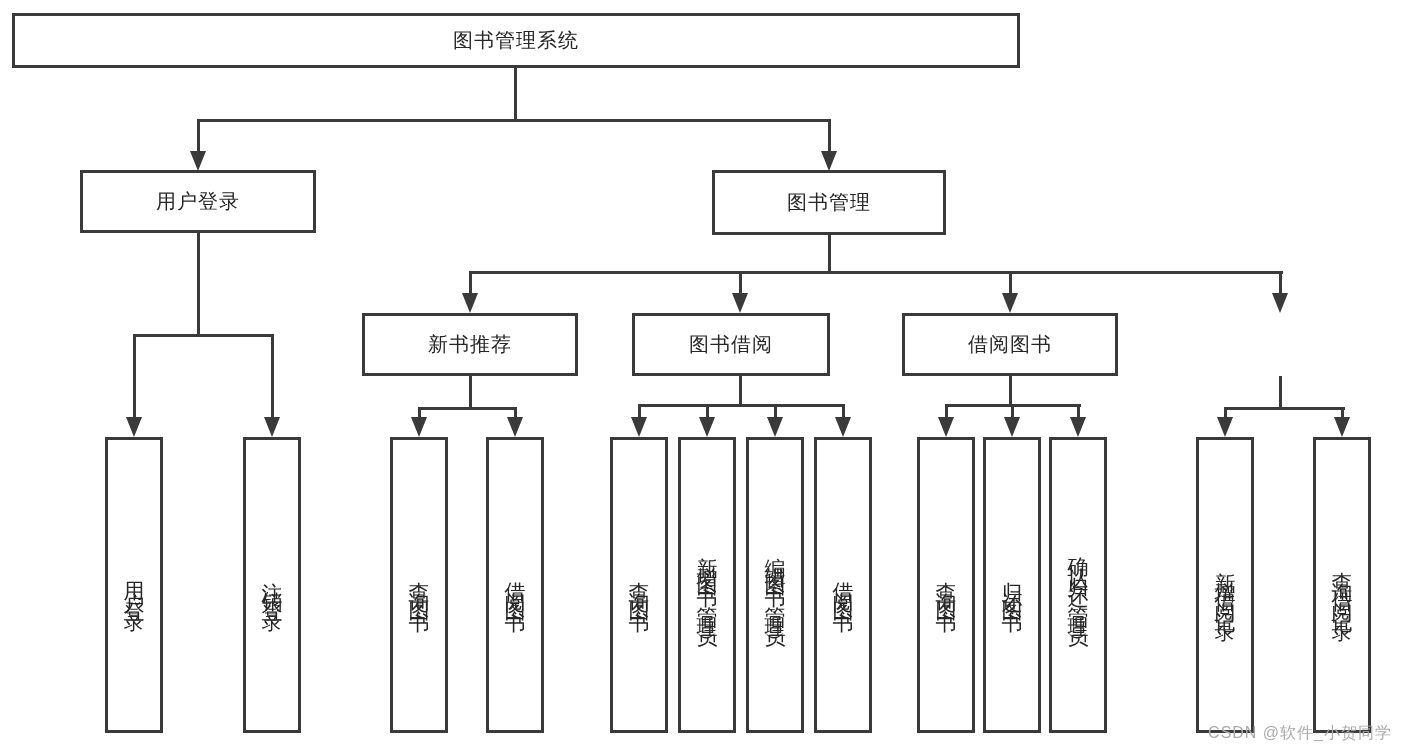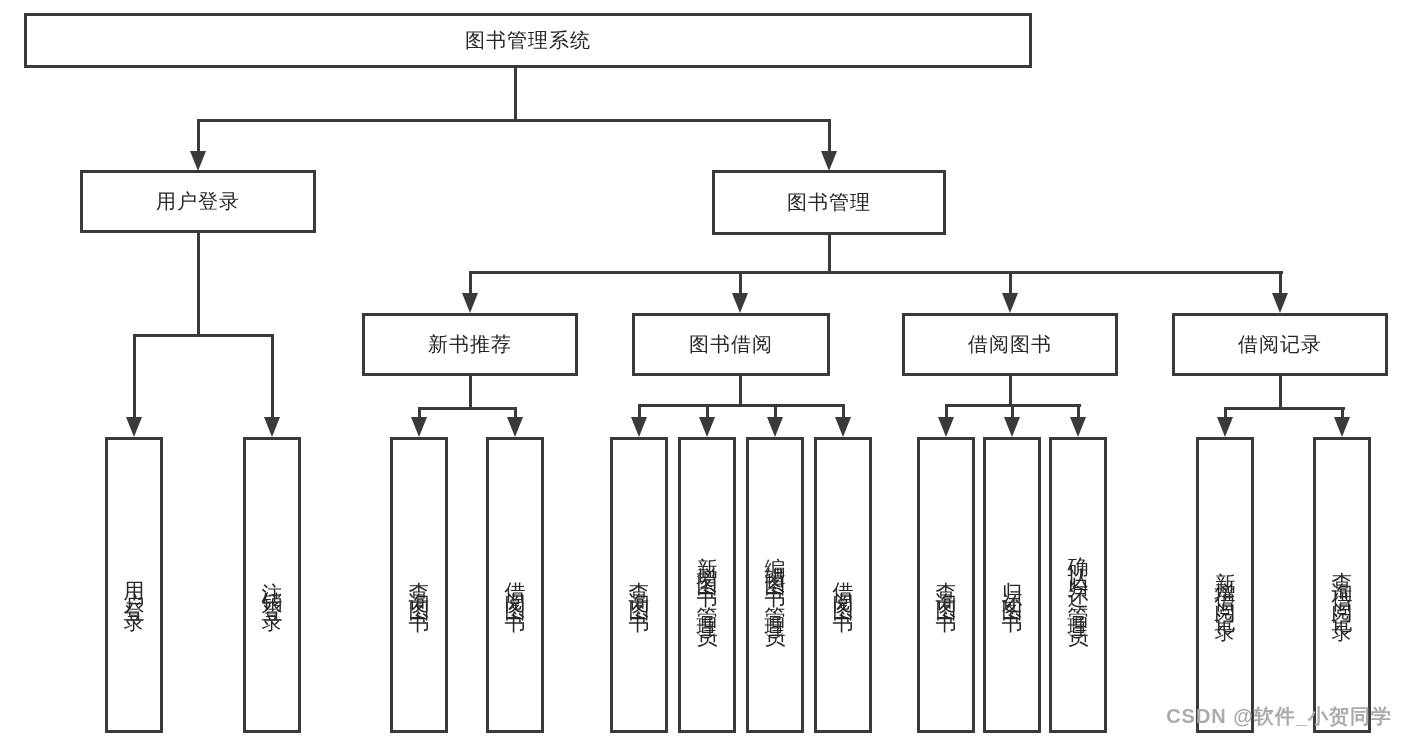--- a/index.html
+++ b/index.html
@@ -53,34 +53,33 @@
     position: absolute;
     width: 0;
     height: 0;
     border-left: 8px solid transparent;
     border-right: 8px solid transparent;
     border-top: 20px solid var(--line-color);
   }
   .watermark {
     position: absolute;
     right: 13px;
-    bottom: 17px;
-    font-size: 20px;
+    bottom: 3px;
+    font-size: 16px;
     color: var(--watermark-color);
     letter-spacing: 1px;
     white-space: nowrap;
-    font-weight: bold;
   }
 </style>
 </head>
 <body>
 
 <div class="canvas">
 
-  <div class="node" style="left:12px; top:13px; width:1008px; height:55px;margin-left:12px;">图书管理系统</div>
+  <div class="node" style="left:12px; top:13px; width:1008px; height:55px;">图书管理系统</div>
 
   <div class="cline" style="left:514px; top:68px; width:3px; height:53px;"></div>
   <div class="cline" style="left:197px; top:119px; width:634px; height:3px;"></div>
   <div class="cline" style="left:197px; top:119px; width:3px; height:33px;"></div>
   <div class="arrow" style="left:190px; top:151px;"></div>
   <div class="cline" style="left:828px; top:119px; width:3px; height:33px;"></div>
   <div class="arrow" style="left:821px; top:151px;"></div>
 
   <div class="node" style="left:80px; top:170px; width:236px; height:63px;">用户登录</div>
   <div class="node" style="left:712px; top:170px; width:234px; height:65px;">图书管理</div>
@@ -99,21 +98,20 @@
   <div class="cline" style="left:739px; top:271px; width:3px; height:24px;"></div>
   <div class="arrow" style="left:732px; top:293px;"></div>
   <div class="cline" style="left:1009px; top:271px; width:3px; height:24px;"></div>
   <div class="arrow" style="left:1002px; top:293px;"></div>
   <div class="cline" style="left:1279px; top:271px; width:3px; height:24px;"></div>
   <div class="arrow" style="left:1272px; top:293px;"></div>
 
   <div class="node" style="left:362px; top:313px; width:216px; height:63px;">新书推荐</div>
   <div class="node" style="left:632px; top:313px; width:198px; height:63px;">图书借阅</div>
   <div class="node" style="left:902px; top:313px; width:216px; height:63px;">借阅图书</div>
-  <div class="node" style="left:1172px; top:313px; width:216px; height:63px;">借阅记录</div>
 
   <div class="cline" style="left:469px; top:376px; width:3px; height:33px;"></div>
   <div class="cline" style="left:418px; top:407px; width:99px; height:3px;"></div>
   <div class="cline" style="left:418px; top:407px; width:3px; height:11px;"></div>
   <div class="arrow" style="left:411px; top:417px;"></div>
   <div class="cline" style="left:514px; top:407px; width:3px; height:11px;"></div>
   <div class="arrow" style="left:507px; top:417px;"></div>
 
   <div class="cline" style="left:739px; top:376px; width:3px; height:31px;"></div>
   <div class="cline" style="left:638px; top:404px; width:207px; height:3px;"></div>

